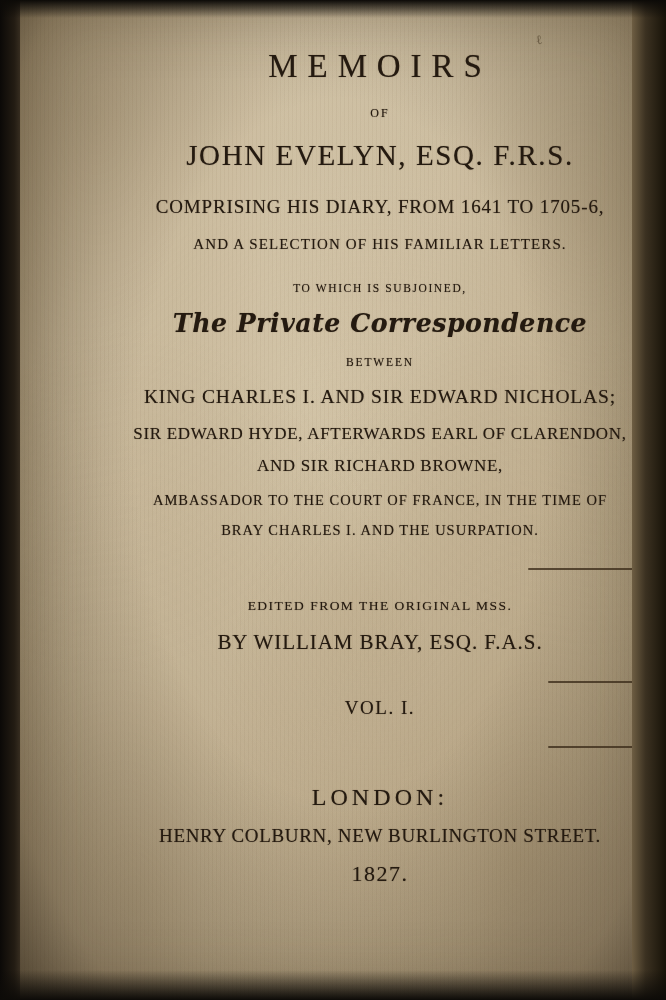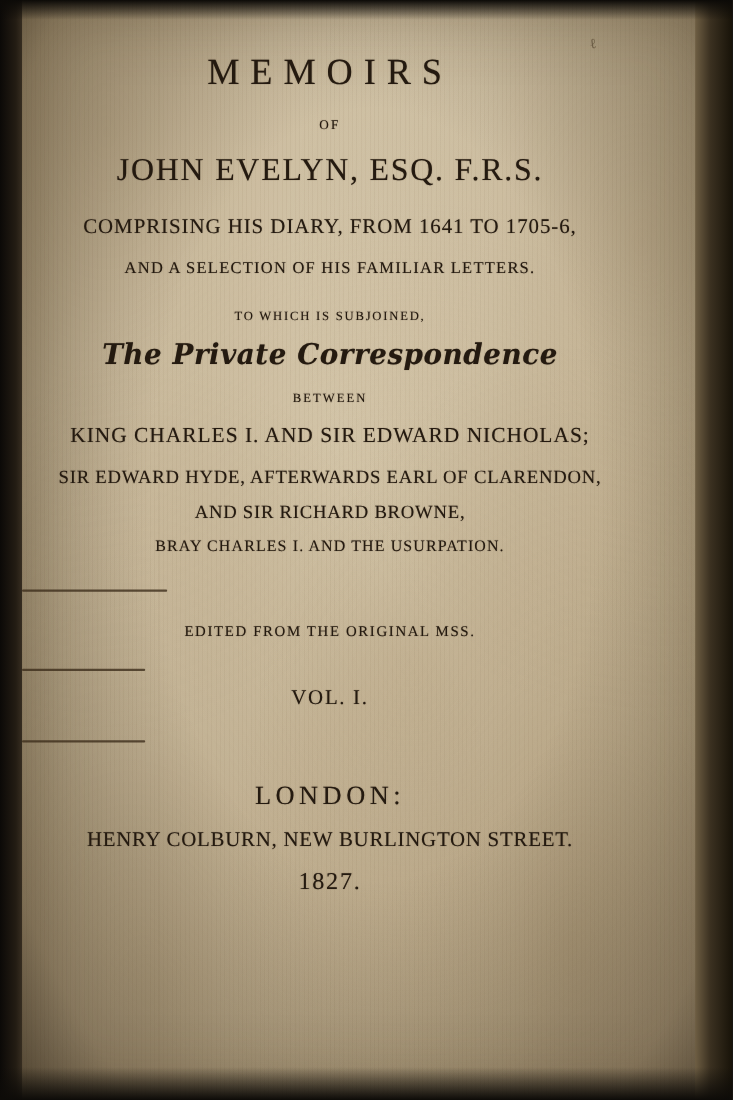--- a/index.html
+++ b/index.html
@@ -80,21 +80,21 @@
     pointer-events: none;
   }
 
   
   .titlepage {
     position: absolute;
     left: 0; top: 0;
     width: 640px; height: 1000px;
     display: flex;
     flex-direction: column;
-    align-items: flex-start;
+    align-items: flex-end;
     color: #241a10;
     text-align: center;
     z-index: 3;
   }
 
   .ln {
     width: 560px;
     letter-spacing: 0.06em;
     line-height: 1.15;
     text-shadow: 0 0 1px rgba(45,30,15,0.5);
@@ -268,27 +268,29 @@
 
       <div class="ln between">BETWEEN</div>
 
       <div class="ln kings">KING CHARLES I. AND SIR EDWARD NICHOLAS;</div>
 
 
       <div class="ln hyde">SIR EDWARD HYDE, AFTERWARDS EARL OF CLARENDON,</div>
 
       <div class="ln browne">AND SIR RICHARD BROWNE,</div>
 
+      <div class="ln ambass">AMBASSADOR TO THE COURT OF FRANCE, IN THE TIME OF</div>
 
       <div class="ln usurp">BRAY CHARLES I. AND THE USURPATION.</div>
 
       <div class="rule"></div>
 
       <div class="ln edited">EDITED FROM THE ORIGINAL MSS.</div>
 
+      <div class="ln bray">BY WILLIAM BRAY, ESQ. F.A.S.</div>
 
       <div class="rule r2"></div>
 
 
       <div class="ln vol">VOL. I.</div>
 
       <div class="rule r3"></div>
 
       <div class="ln city">LONDON:</div>
 

